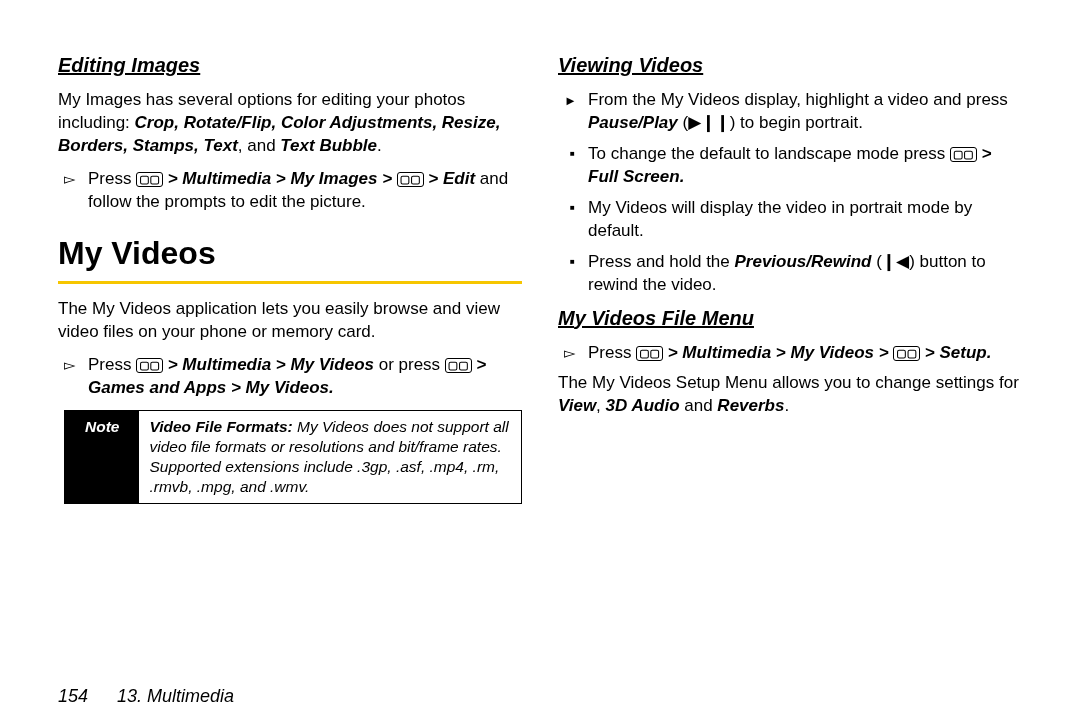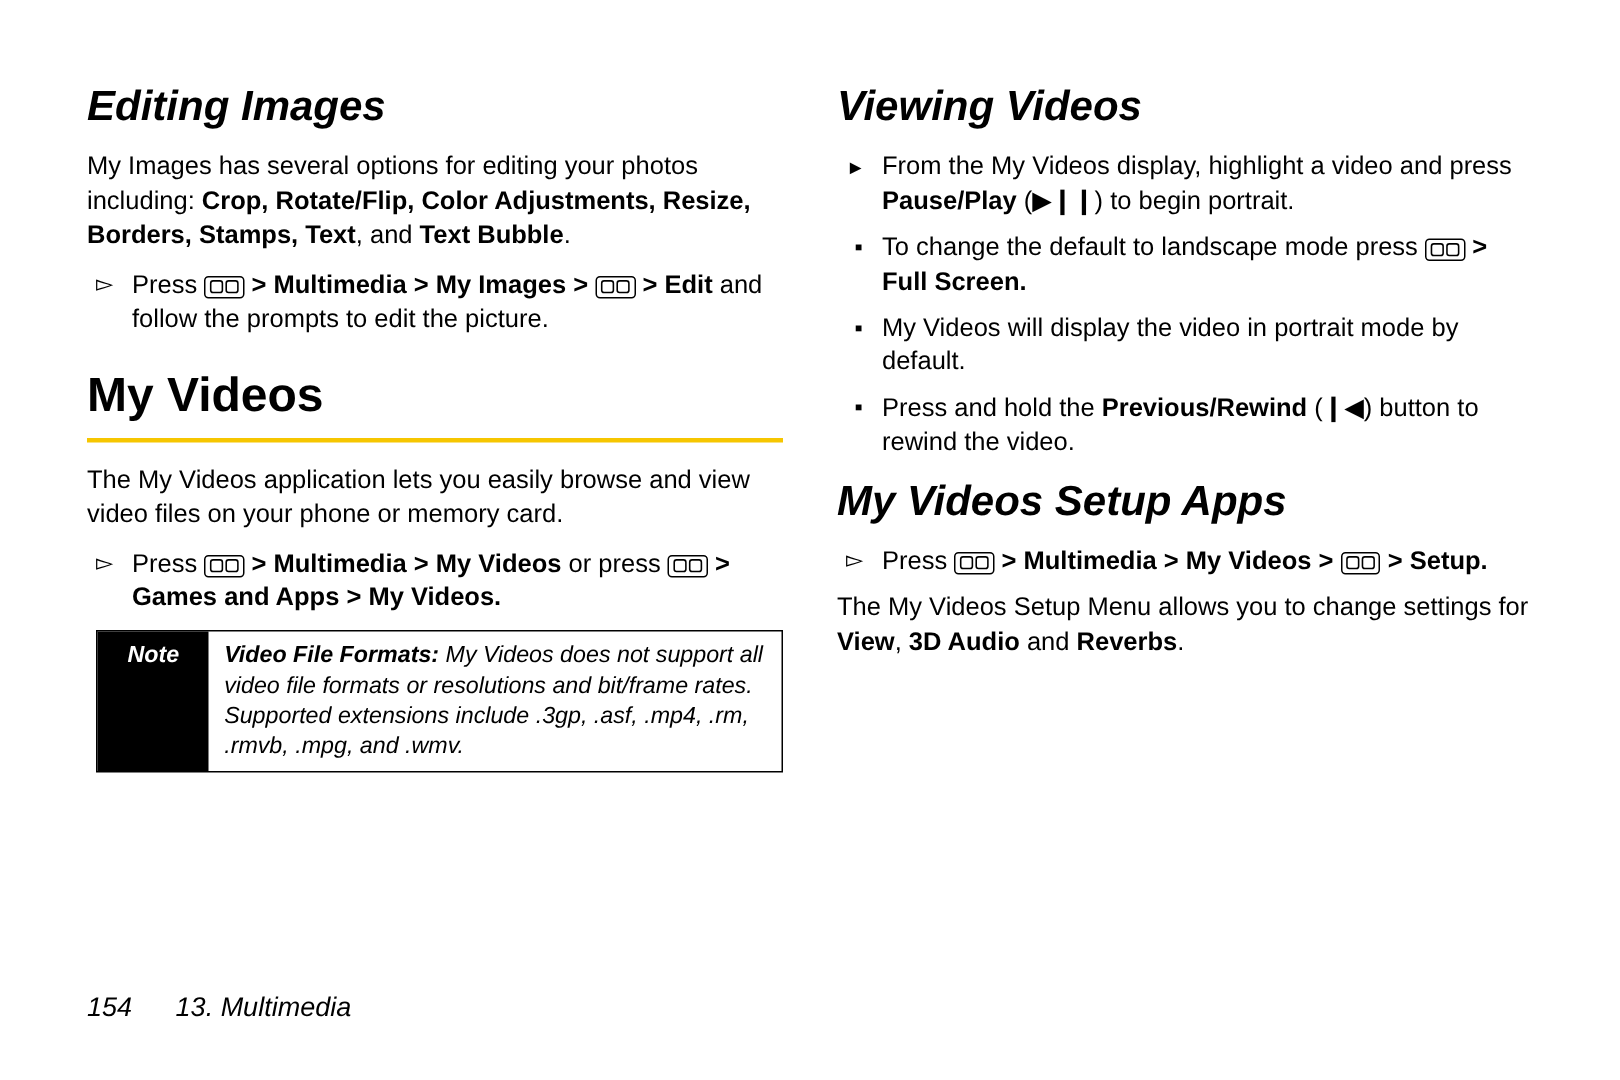--- a/index.html
+++ b/index.html
@@ -18,38 +18,40 @@
     gap: 36px;
     height: 590px;
   }
   .col {
     flex: 1;
     min-width: 0;
   }
   h2.subheading {
     font-style: italic;
     font-weight: bold;
-    font-size: 28px;
+    font-size: 20px;
     margin: 4px 0 10px 0;
+    text-decoration: underline;
   }
   h1.big-heading {
     font-weight: bold;
     font-size: 32px;
     margin: 18px 0 0 0;
   }
   .yellow-rule {
     border: none;
     border-top: 3px solid #f6c600;
     margin: 6px 0 14px 0;
   }
   p {
     margin: 0 0 10px 0;
   }
   .bi {
     font-weight: bold;
+    font-style: italic;
   }
   ul.play {
     list-style: none;
     padding-left: 30px;
     margin: 4px 0 8px 0;
   }
   ul.play > li::before {
     content: "►";
     position: absolute;
     margin-left: -24px;
@@ -108,21 +110,21 @@
     padding: 6px 20px;
     white-space: nowrap;
   }
   .note-body {
     padding: 6px 10px;
     font-style: italic;
     line-height: 1.3;
   }
   .footer {
     position: absolute;
-    bottom: 37px;
+    bottom: 12px;
     left: 58px;
     font-style: italic;
     font-size: 18px;
     text-align: center;
   }
   .footer .pn {
     font-weight: normal;
     margin-right: 24px;
   }
 </style>
@@ -169,21 +171,21 @@
     <ul class="square">
       <li>
         <span>To change the default to landscape mode press </span><span class="keycap">▢▢</span><span class="bi"> &gt; Full Screen.</span>
       </li>
       <li>My Videos will display the video in portrait mode by default.</li>
       <li>
         <span>Press and hold the </span><span class="bi">Previous/Rewind</span><span> (❙◀) button to rewind the video.</span>
       </li>
     </ul>
 
-    <h2 class="subheading">My Videos Setup Apps</h2>
+    <h2 class="subheading">My Videos File Menu</h2>
     <ul class="play-hollow">
       <li>
         <span>Press </span><span class="keycap">▢▢</span><span class="bi"> &gt; Multimedia &gt; My Videos &gt; </span><span class="keycap">▢▢</span><span class="bi"> &gt; Setup.</span>
       </li>
     </ul>
     <p>
       <span>The My Videos Setup Menu allows you to change settings for </span><span class="bi">View</span><span>, </span><span class="bi">3D Audio</span><span> and </span><span class="bi">Reverbs</span><span>.</span>
     </p>
   </div>
 </div>

